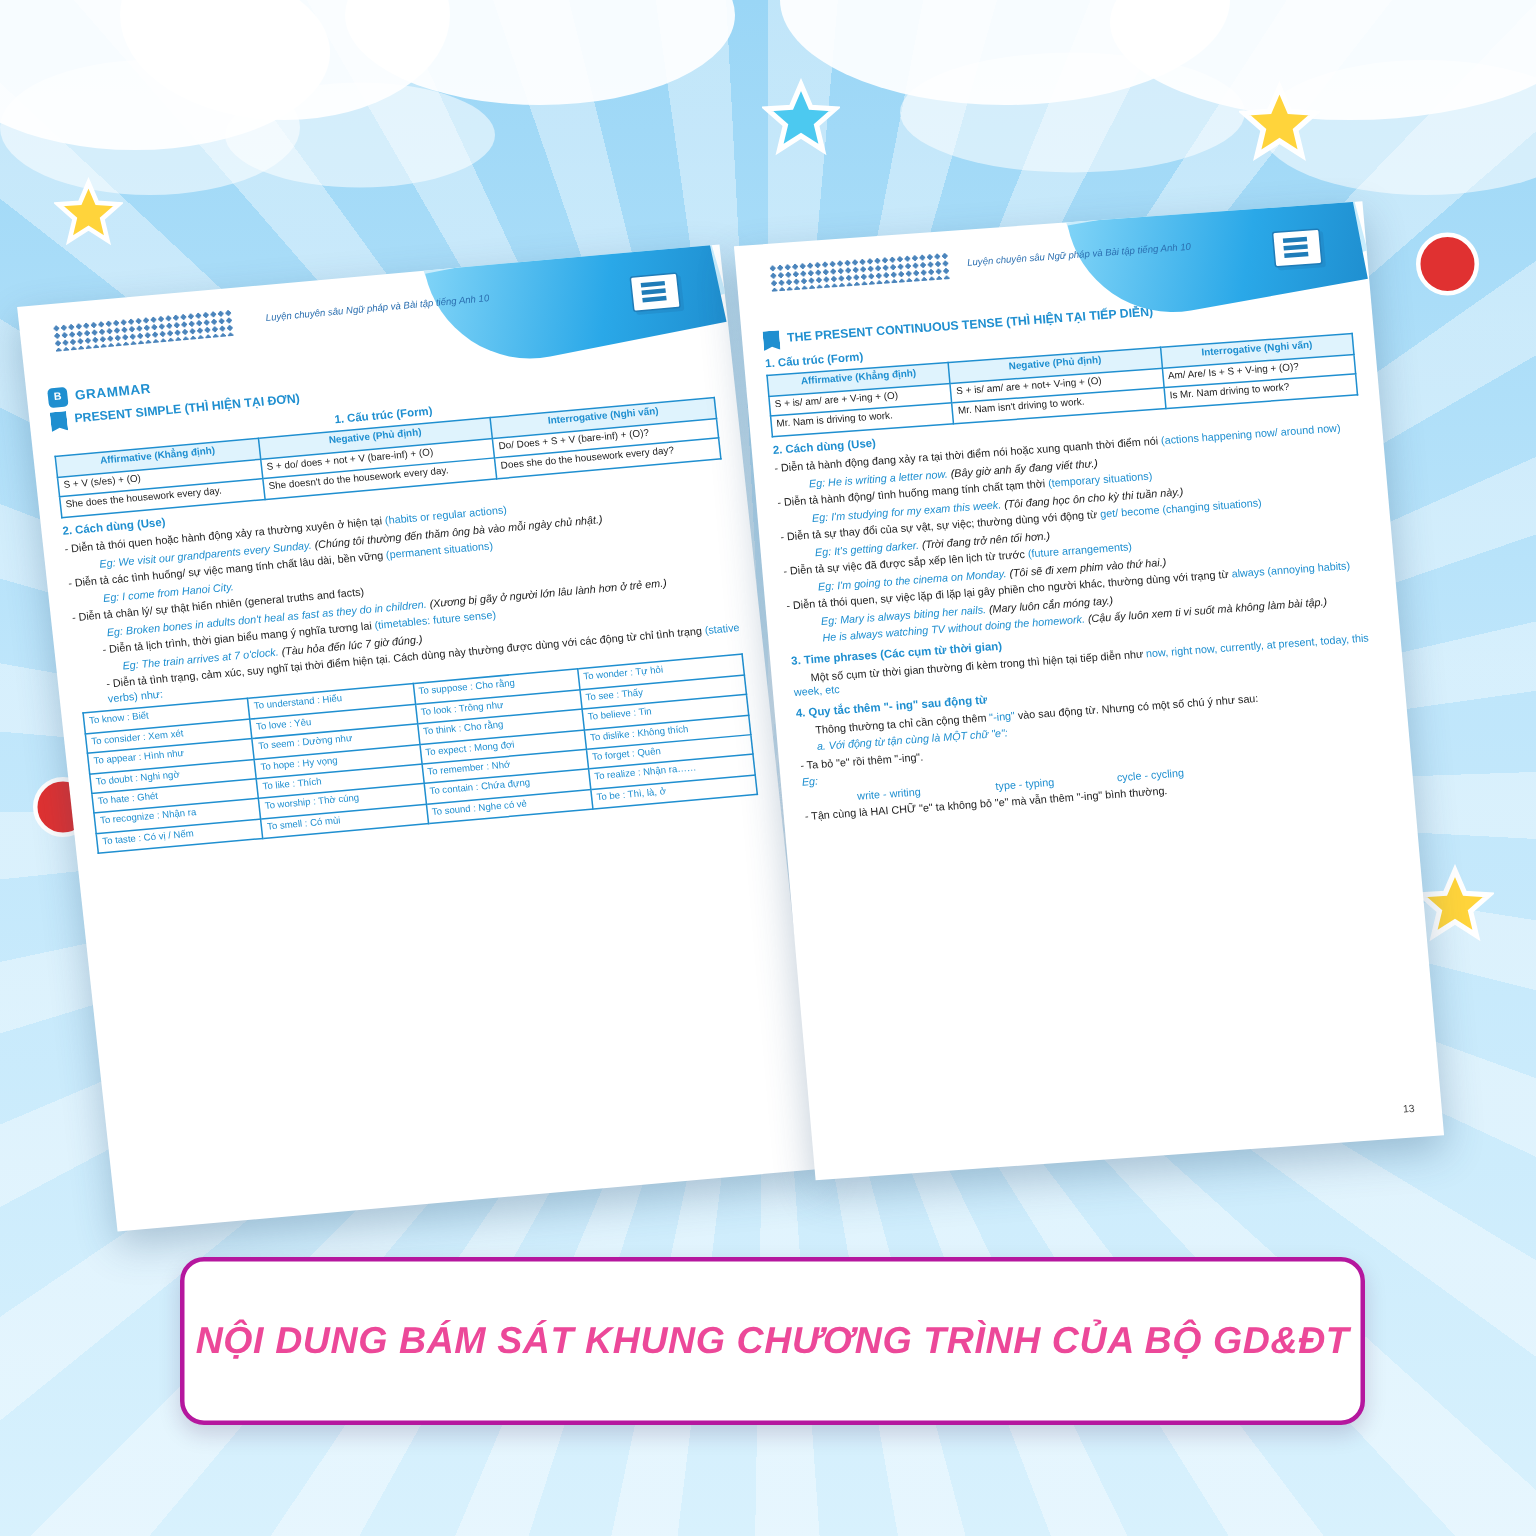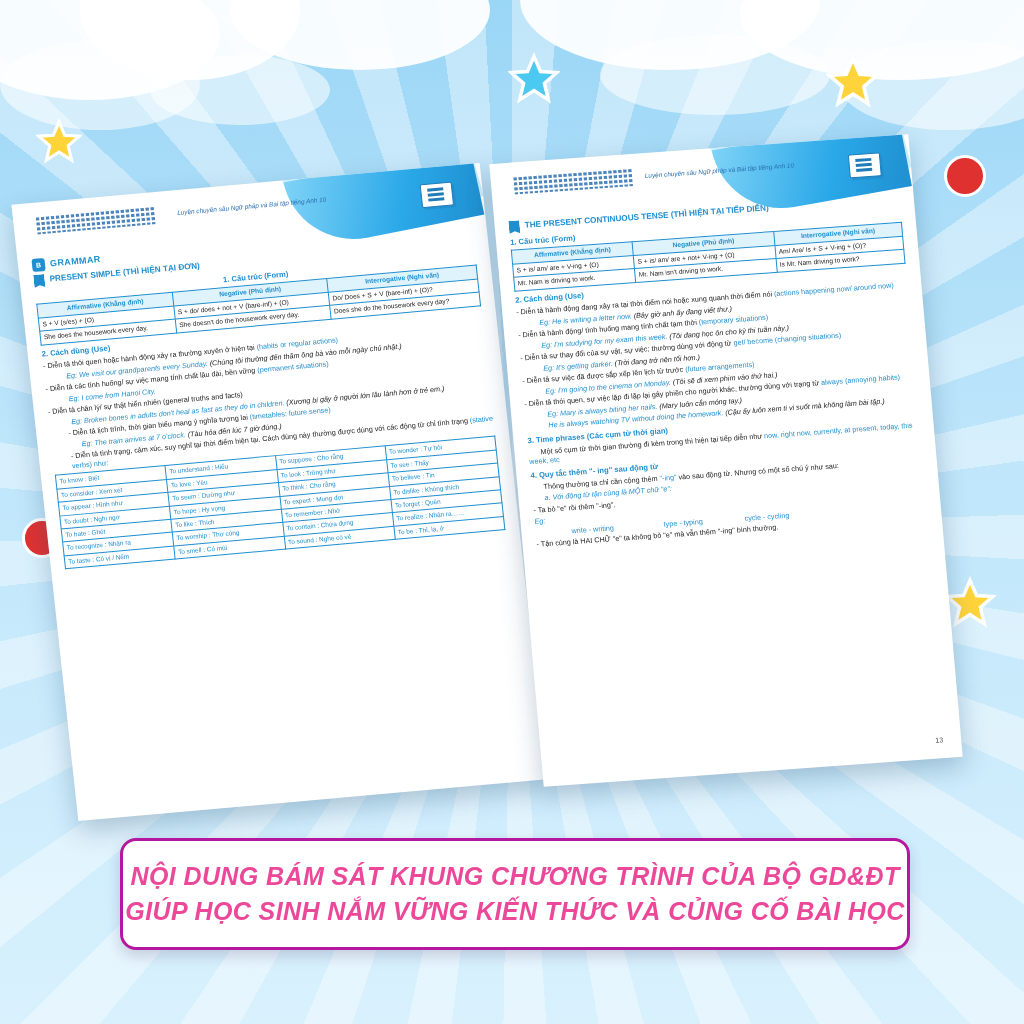--- a/index.html
+++ b/index.html
@@ -357,14 +357,13 @@
     </p>
     <p class="l">- Tận cùng là HAI CHỮ "e" ta không bỏ "e" mà vẫn thêm "-ing" bình thường.</p>
 
     <div class="pageno">13</div>
   </div>
 </div>
 </div>
 
 <div class="banner">
   <div class="l1">NỘI DUNG BÁM SÁT KHUNG CHƯƠNG TRÌNH CỦA BỘ GD&amp;ĐT</div>
-  <div class="l2">GIÚP HỌC SINH NẮM VỮNG KIẾN THỨC VÀ CỦNG CỐ BÀI HỌC</div>
 </div>
 
 </body></html>

